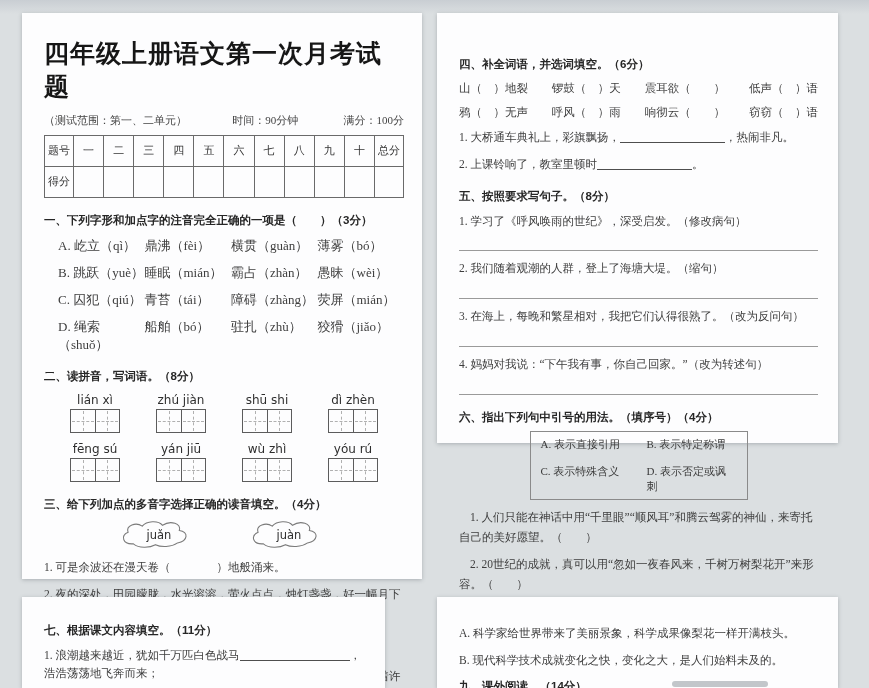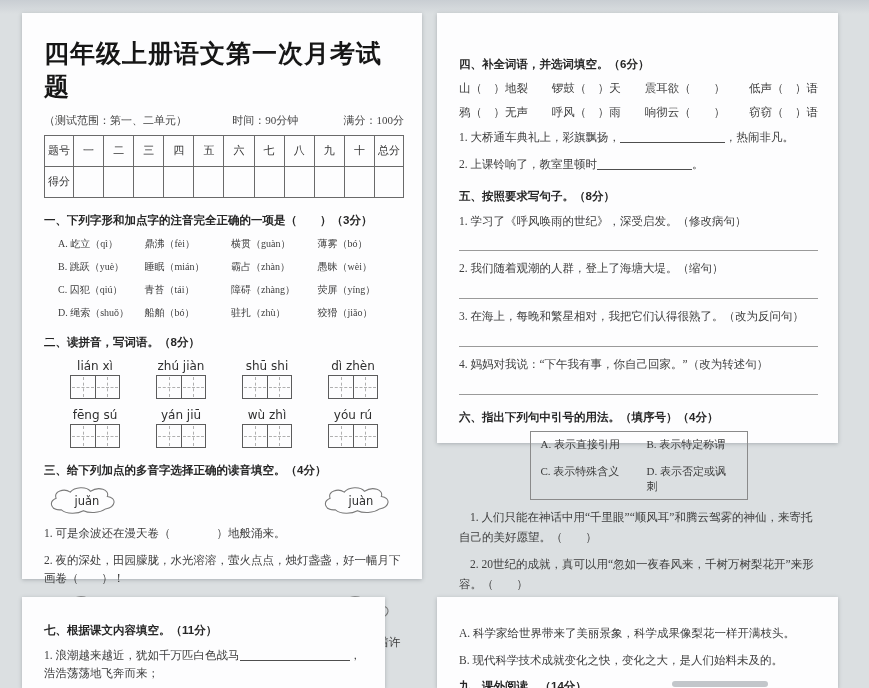--- a/index.html
+++ b/index.html
@@ -49,32 +49,32 @@
   td.narrow { width: 29px; }
 
   .sec-title {
     font-family: "Liberation Sans", sans-serif;
     font-weight: bold; font-size: 11.5px; color: #262626;
     margin-top: 15px;
   }
   .body-line { font-size: 11.5px; line-height: 1.55; color: #3d3d3d; }
 
   .opt-row { display: flex; margin: 9px 0 0 14px; }
-  .opt-cell { flex: 1; font-size: 10px; color: #3d3d3d; }
+  .opt-cell { flex: 1; font-size: 13px; color: #3d3d3d; }
 
   .py-row { display: flex; justify-content: space-between; padding: 0 14px; margin-top: 9px; }
   .py-unit { width: 74px; text-align: center; }
   .py-label { font-family: "DejaVu Sans", sans-serif; font-size: 12px; color: #2e2e2e; white-space: nowrap; }
   .gbox { display: flex; width: 50px; height: 24px; border: 1px solid #5c5c5c; margin: 2px auto 0; }
   .gcell { flex: 1; position: relative; }
   .gcell + .gcell { border-left: 1px solid #5c5c5c; }
   .gcell::before { content: ""; position: absolute; left: 50%; top: 1px; bottom: 1px; border-left: 1px dashed #b0b0b0; }
   .gcell::after  { content: ""; position: absolute; top: 50%; left: 1px; right: 1px; border-top: 1px dashed #b0b0b0; }
 
-  .cloud-row { display: flex; justify-content: space-between; gap: 44px; margin-top: 8px; }
+  .cloud-row { display: flex; justify-content: center; gap: 44px; margin-top: 8px; }
   .cloud svg { display: block; }
   .cloud text { font-family: "DejaVu Sans", sans-serif; font-size: 13px; fill: #2e2e2e; }
 
   .q3-item { margin-top: 9px; }
 
   .phrase-row { display: flex; justify-content: space-between; margin-top: 9px; font-size: 11.5px; }
   .fill-line { margin-top: 9px; }
   .blank { display: inline-block; border-bottom: 1px solid #4e4e4e; height: 13px; vertical-align: -2px; }
   .w105 { width: 105px; } .w95 { width: 95px; } .w110 { width: 110px; }
 
@@ -151,21 +151,21 @@
   <div class="opt-row">
     <span class="opt-cell">B. 跳跃（yuè）</span>
     <span class="opt-cell">睡眠（mián）</span>
     <span class="opt-cell">霸占（zhàn）</span>
     <span class="opt-cell">愚昧（wèi）</span>
   </div>
   <div class="opt-row">
     <span class="opt-cell">C. 囚犯（qiú）</span>
     <span class="opt-cell">青苔（tái）</span>
     <span class="opt-cell">障碍（zhàng）</span>
-    <span class="opt-cell">荧屏（yíng）</span>
+    <span class="opt-cell">荧屏（mián）</span>
   </div>
   <div class="opt-row">
     <span class="opt-cell">D. 绳索（shuǒ）</span>
     <span class="opt-cell">船舶（bó）</span>
     <span class="opt-cell">驻扎（zhù）</span>
     <span class="opt-cell">狡猾（jiǎo）</span>
   </div>
 
   <div class="sec-title">二、读拼音，写词语。（8分）</div>
   <div class="py-row">

